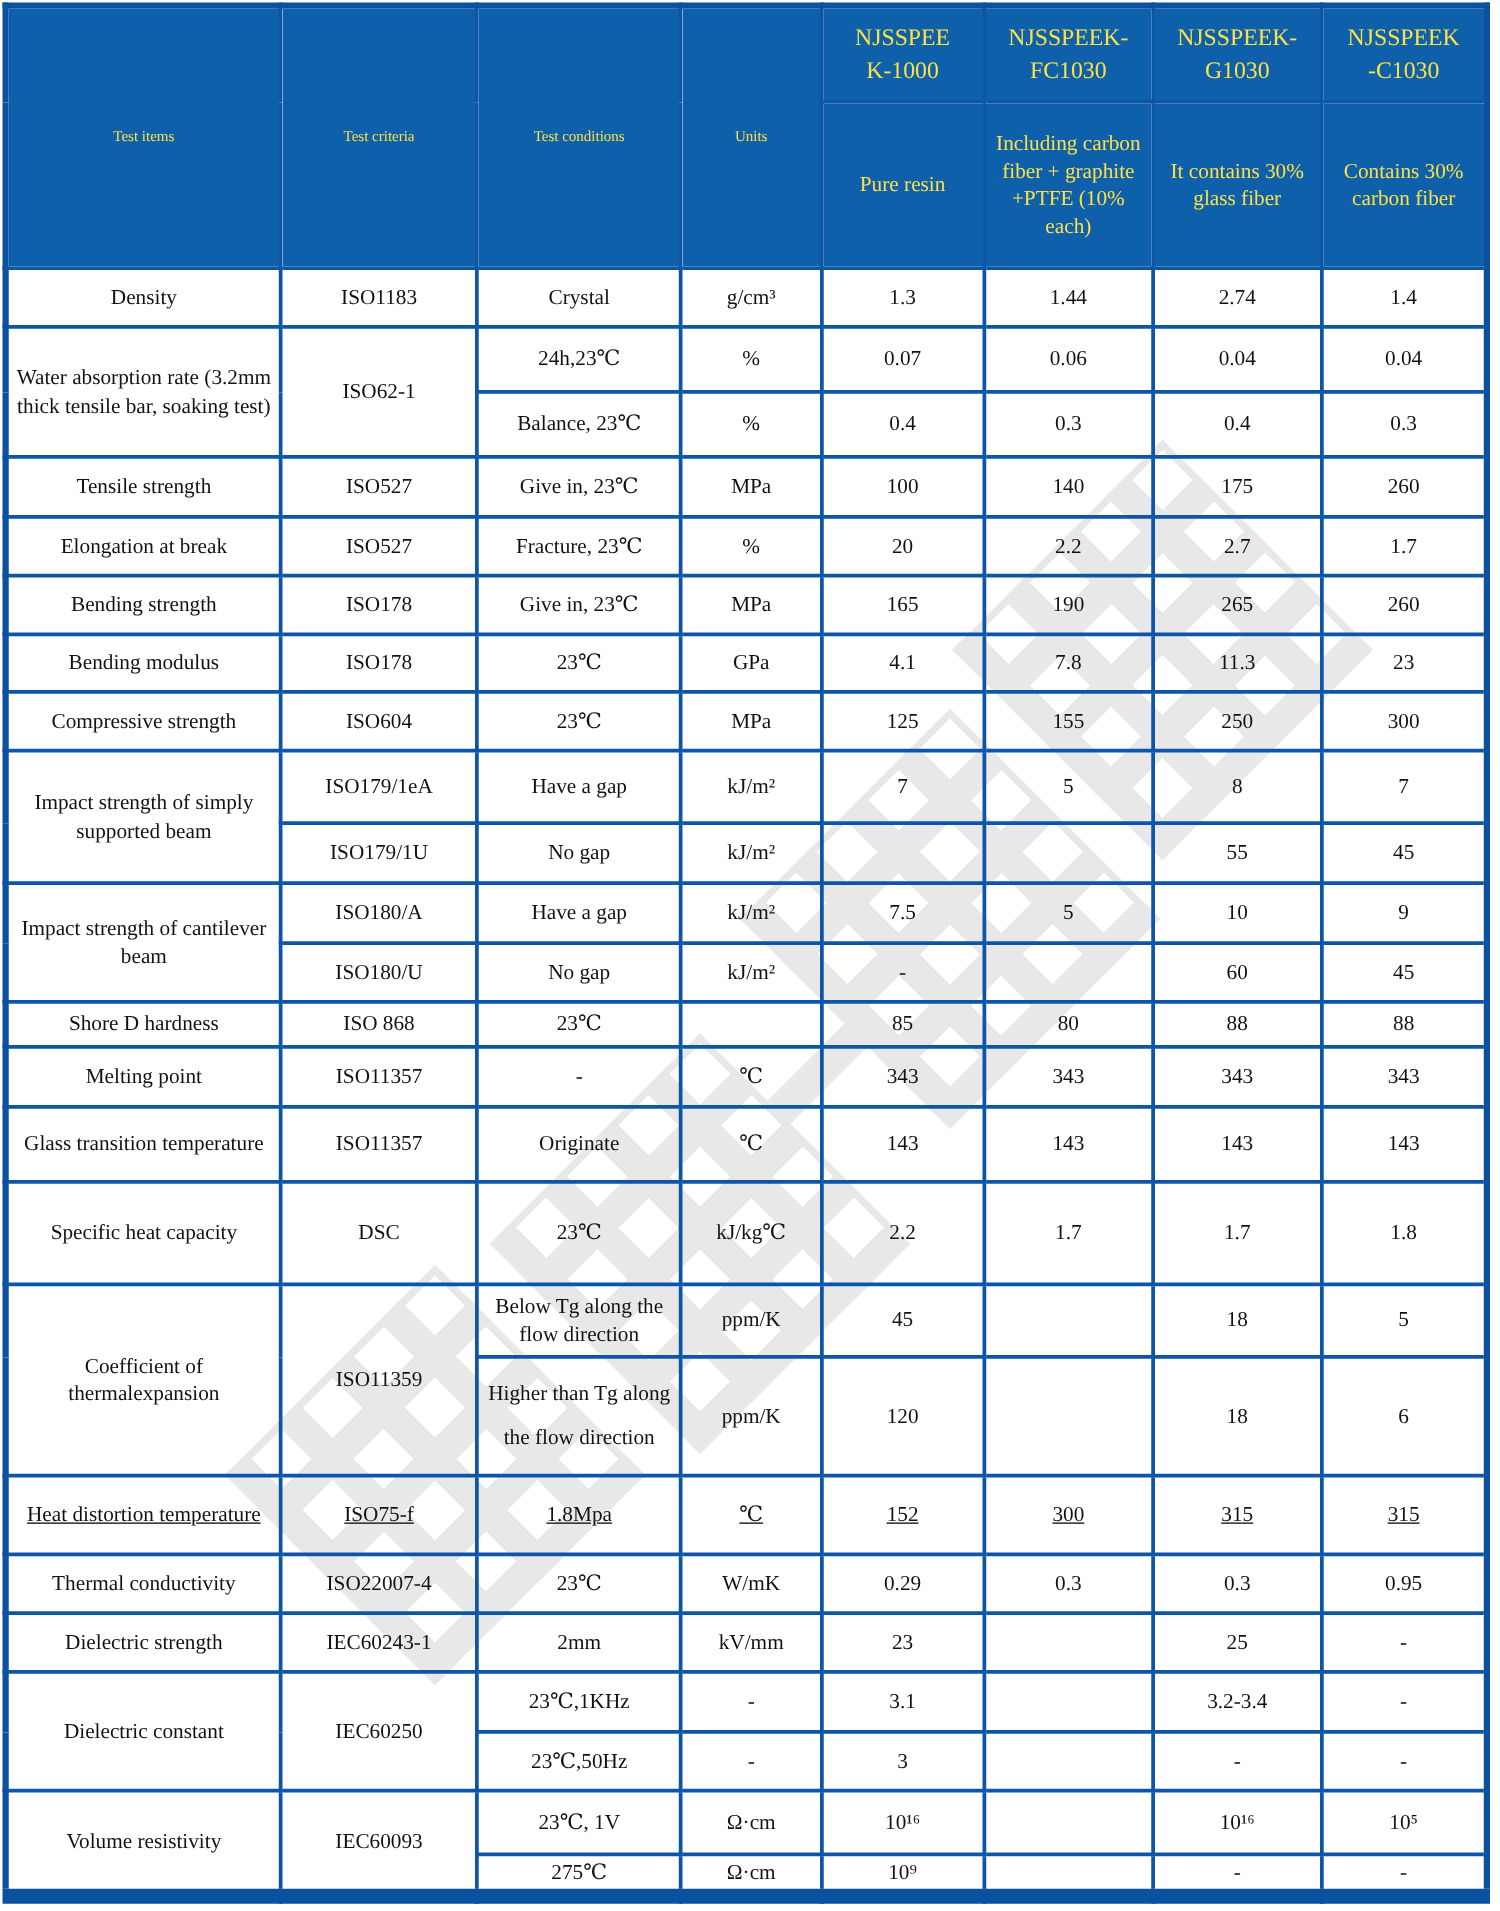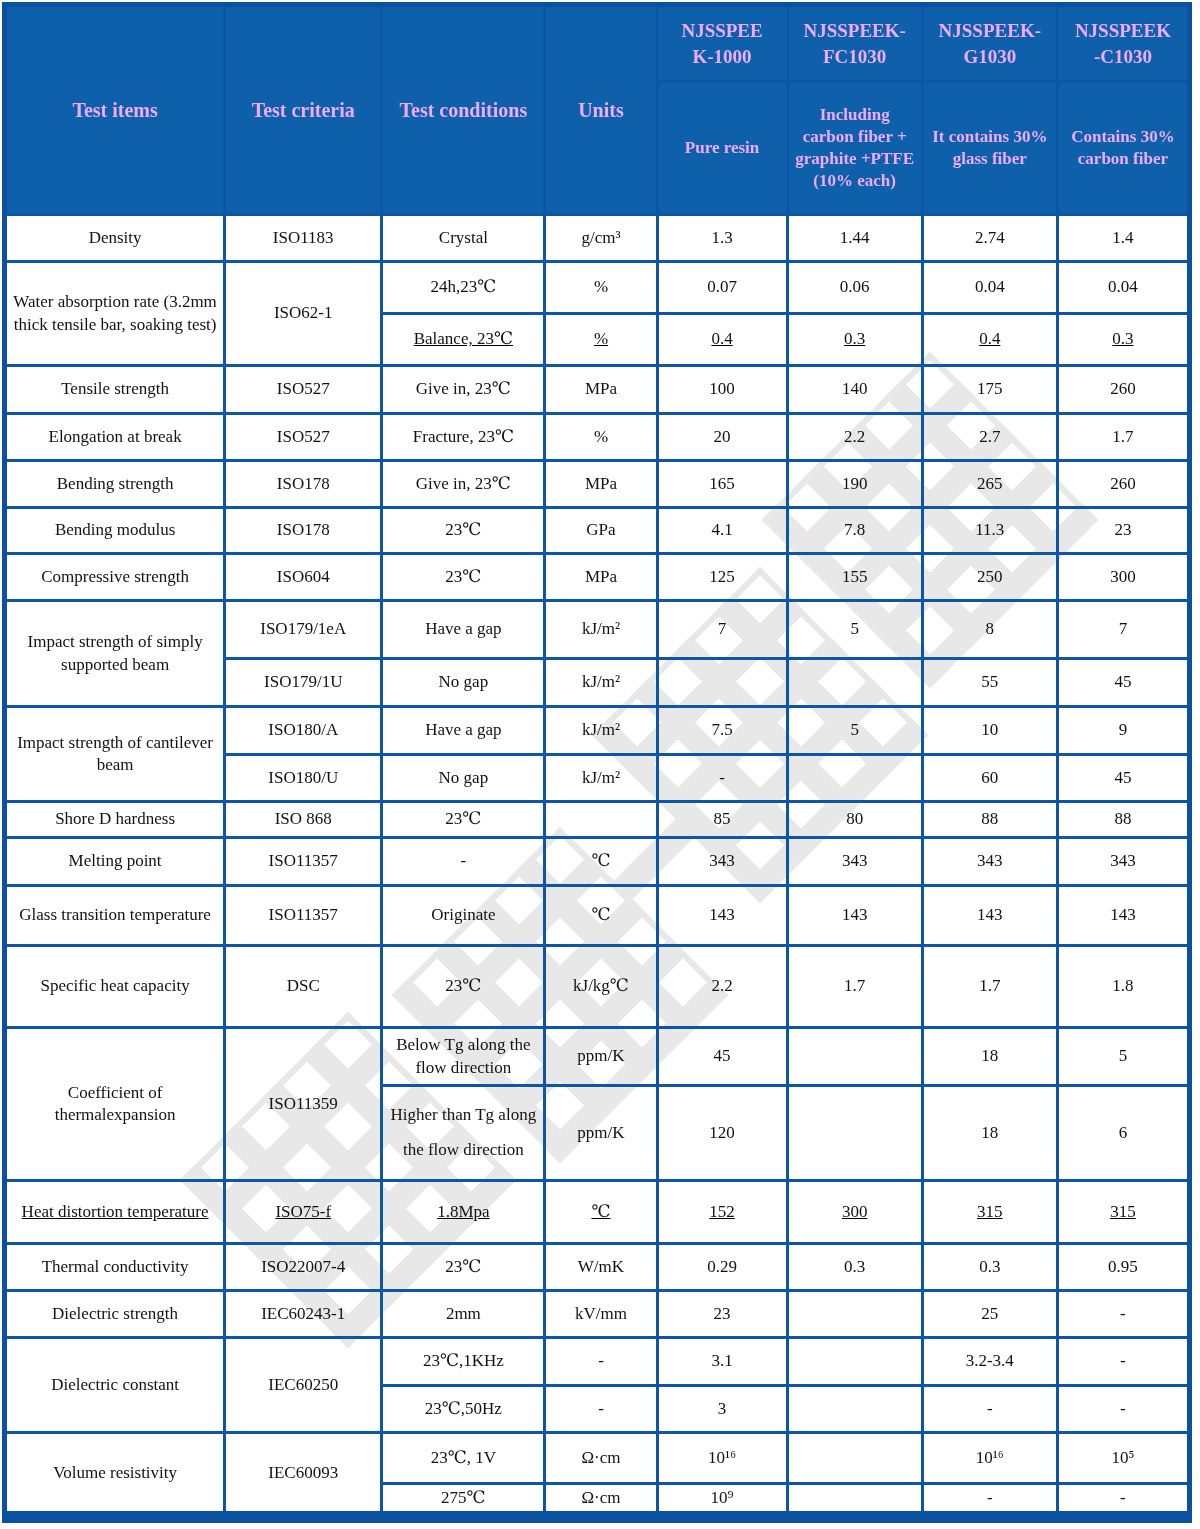--- a/index.html
+++ b/index.html
@@ -32,22 +32,22 @@
     border: 5px solid #0a51a0; border-bottom: 12px solid #0a51a0;
     background: transparent;
   }
   th, td {
     border: 3px solid #0d55a6;
     text-align: center; vertical-align: middle;
     padding: 2px 4px; overflow: hidden;
     font-size: 17px; line-height: 1.3; color: #121212;
     background: transparent;
   }
-  thead th { background: #0e60aa; color: #f0abfc; font-weight: bold; }
-  th.col-head { font-size: 20px; }
+  thead th { background: #0e60aa; color: #fde047; font-weight: normal; }
+  th.col-head { font-size: 12px; }
   th.prod-name { font-size: 19px; white-space: pre-line; line-height: 1.35; }
   th.prod-desc { font-size: 17px; line-height: 1.3; }
   td.item-cell, td.criteria-cell, td.cond-cell { font-size: 17px; }
   td.value-cell, td.unit-cell { font-size: 17px; }
   tr.loose td.cond-cell { line-height: 2.05; }
 </style>
 </head>
 <body>
 
 <div class="sheet">
@@ -107,21 +107,21 @@
         <tr style="height: 52px;">
           <td class="item-cell" rowspan="2">Water absorption rate (3.2mm thick tensile bar, soaking test)</td>
           <td class="criteria-cell" rowspan="2">ISO62-1</td>
           <td class="cond-cell">24h,23℃</td>
           <td class="unit-cell">%</td>
           <td class="value-cell">0.07</td>
           <td class="value-cell">0.06</td>
           <td class="value-cell">0.04</td>
           <td class="value-cell">0.04</td>
         </tr>
-        <tr style="height: 52px; text-decoration: underline;">
+        <tr style="height: 52px;">
           <td class="cond-cell">Balance, 23℃</td>
           <td class="unit-cell">%</td>
           <td class="value-cell">0.4</td>
           <td class="value-cell">0.3</td>
           <td class="value-cell">0.4</td>
           <td class="value-cell">0.3</td>
         </tr>
         <tr style="height: 48px;">
           <td class="item-cell">Tensile strength</td>
           <td class="criteria-cell">ISO527</td>

